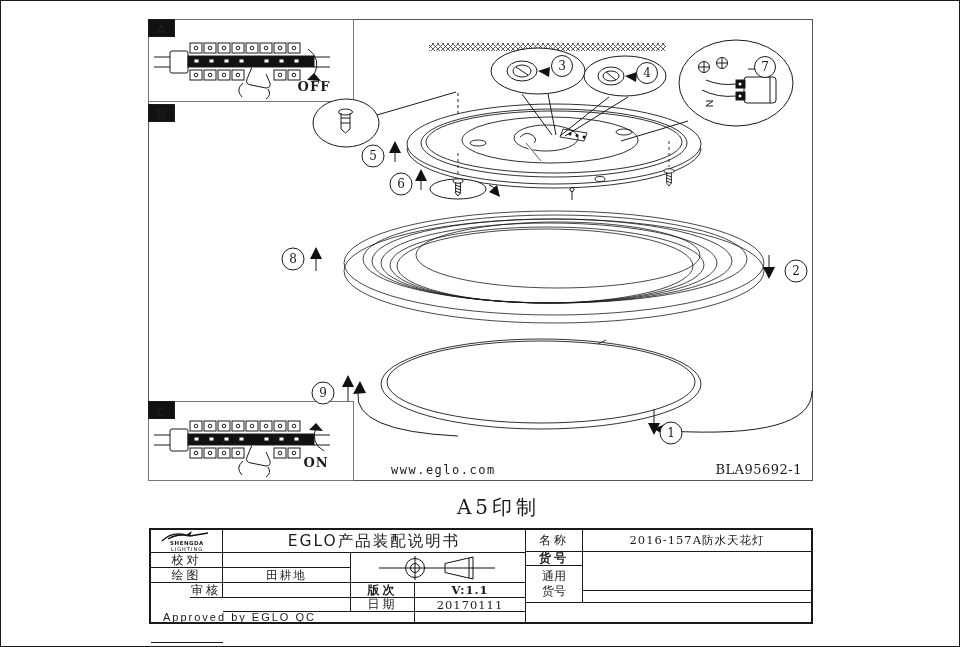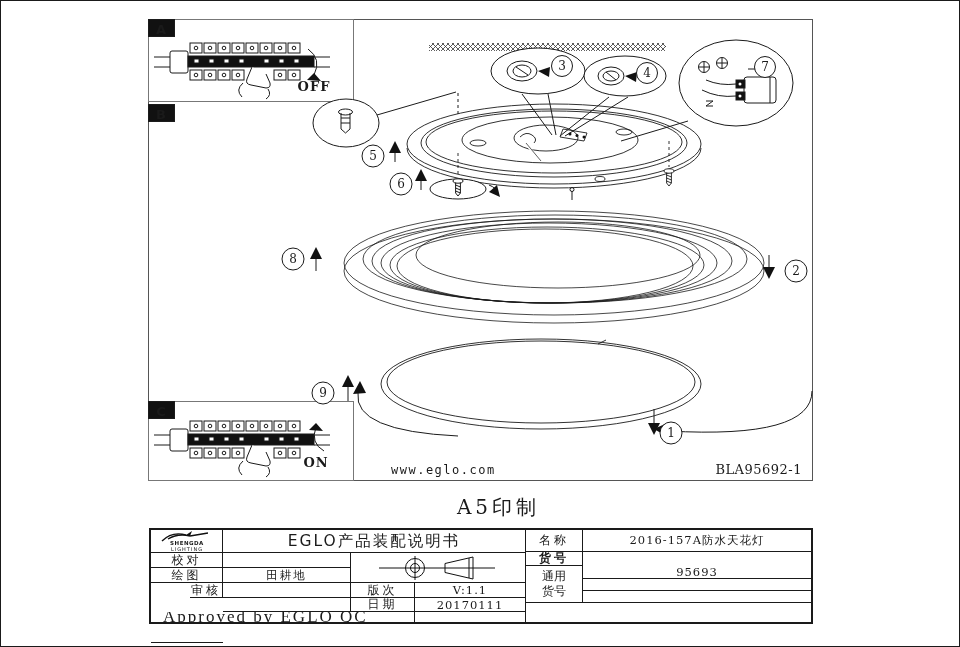--- a/index.html
+++ b/index.html
@@ -20,21 +20,21 @@
   .cell{border-right:1px solid #1a1a1a;border-bottom:1px solid #1a1a1a;
         display:flex;align-items:center;justify-content:center;
         font-size:12px;overflow:hidden;box-sizing:border-box;}
   .no-br{border-right:none!important;}
   .no-bb{border-bottom:none!important;}
   .zh-label{letter-spacing:3px;}
   .val{font-size:11.5px;letter-spacing:1px;}
   .doc-title{font-family:"DejaVu Sans",sans-serif;font-size:15.5px;font-weight:normal;
              letter-spacing:2px;}
   .approved{justify-content:flex-start;padding-left:12px;
-            font-family:Liberation Serif, serif;font-size:17px;letter-spacing:2px;}
+            font-family:Liberation Sans, sans-serif;font-size:11px;letter-spacing:2px;}
   .wrap2{width:100%;text-align:center;line-height:1.25;word-break:break-all;
          padding:0 14px;box-sizing:border-box;}
 </style>
 </head>
 <body>
 
 <div class="canvas">
 
   <svg style="position:absolute;left:147px;top:18px;" width="665" height="462" viewBox="0 0 665 462" fill="none" stroke="#1b1b1b" stroke-width="1">
 
@@ -317,38 +317,37 @@
           <circle cx="42" cy="13" r="4.5" stroke="#111" fill="none"></circle>
           <path d="M42,1 V25" stroke="#111" fill="none"></path>
           <path d="M72,8.5 L100,2 V24 L72,17.5 Z M96,3 V23" stroke="#111" fill="none"></path>
         </svg>
       </div>
       <div class="cell zh-label" style="grid-column:1;grid-row:3;">绘图</div>
       <div class="cell val" style="grid-column:2;grid-row:3;letter-spacing:2px;">田耕地</div>
 
       <div class="cell zh-label" style="grid-column:1;grid-row:4;margin-left:39px;">审核</div>
       <div class="cell val" style="grid-column:2;grid-row:4;"></div>
-      <div class="cell zh-label" style="grid-column:3;grid-row:4;">版次</div>
-      <div class="cell val no-br" style="grid-column:4;grid-row:4;">V:1.1</div>
+      <div class="cell zh-label" style="grid-column:3;grid-row:4;font-weight:bold;">版次</div>
+      <div class="cell val no-br" style="grid-column:4;grid-row:4;font-weight:bold;">V:1.1</div>
 
       <div class="cell zh-label" style="grid-column:1;grid-row:5;margin-top:44px;">批准</div>
       <div class="cell val" style="grid-column:2;grid-row:5;"></div>
       <div class="cell zh-label" style="grid-column:3;grid-row:5;">日期</div>
       <div class="cell val no-br" style="grid-column:4;grid-row:5;">20170111</div>
 
       <div class="cell approved no-bb" style="grid-column:1 / span 3;grid-row:6;">Approved by EGLO QC</div>
       <div class="cell no-br no-bb" style="grid-column:4;grid-row:6;"></div>
     </div>
 
     <div class="tb-right">
       <div class="cell zh-label" style="grid-column:1;grid-row:1;">名称</div>
       <div class="cell val no-br" style="grid-column:2;grid-row:1;">2016-157A防水天花灯</div>
       <div class="cell zh-label" style="grid-column:1;grid-row:2;font-weight:bold;">货号</div>
       <div class="cell" style="grid-column:1;grid-row:3 / span 3;">
         <span class="wrap2">通用货号</span>
       </div>
-      <div class="cell val no-br" style="grid-column:2;grid-row:3;">95693</div>
       <div class="cell no-br" style="grid-column:2;grid-row:4;"></div>
       <div class="cell no-br" style="grid-column:2;grid-row:5;"></div>
       <div class="cell no-br no-bb" style="grid-column:1 / span 2;grid-row:6;"></div>
     </div>
   </div>
 </div>
 
 </body></html>

